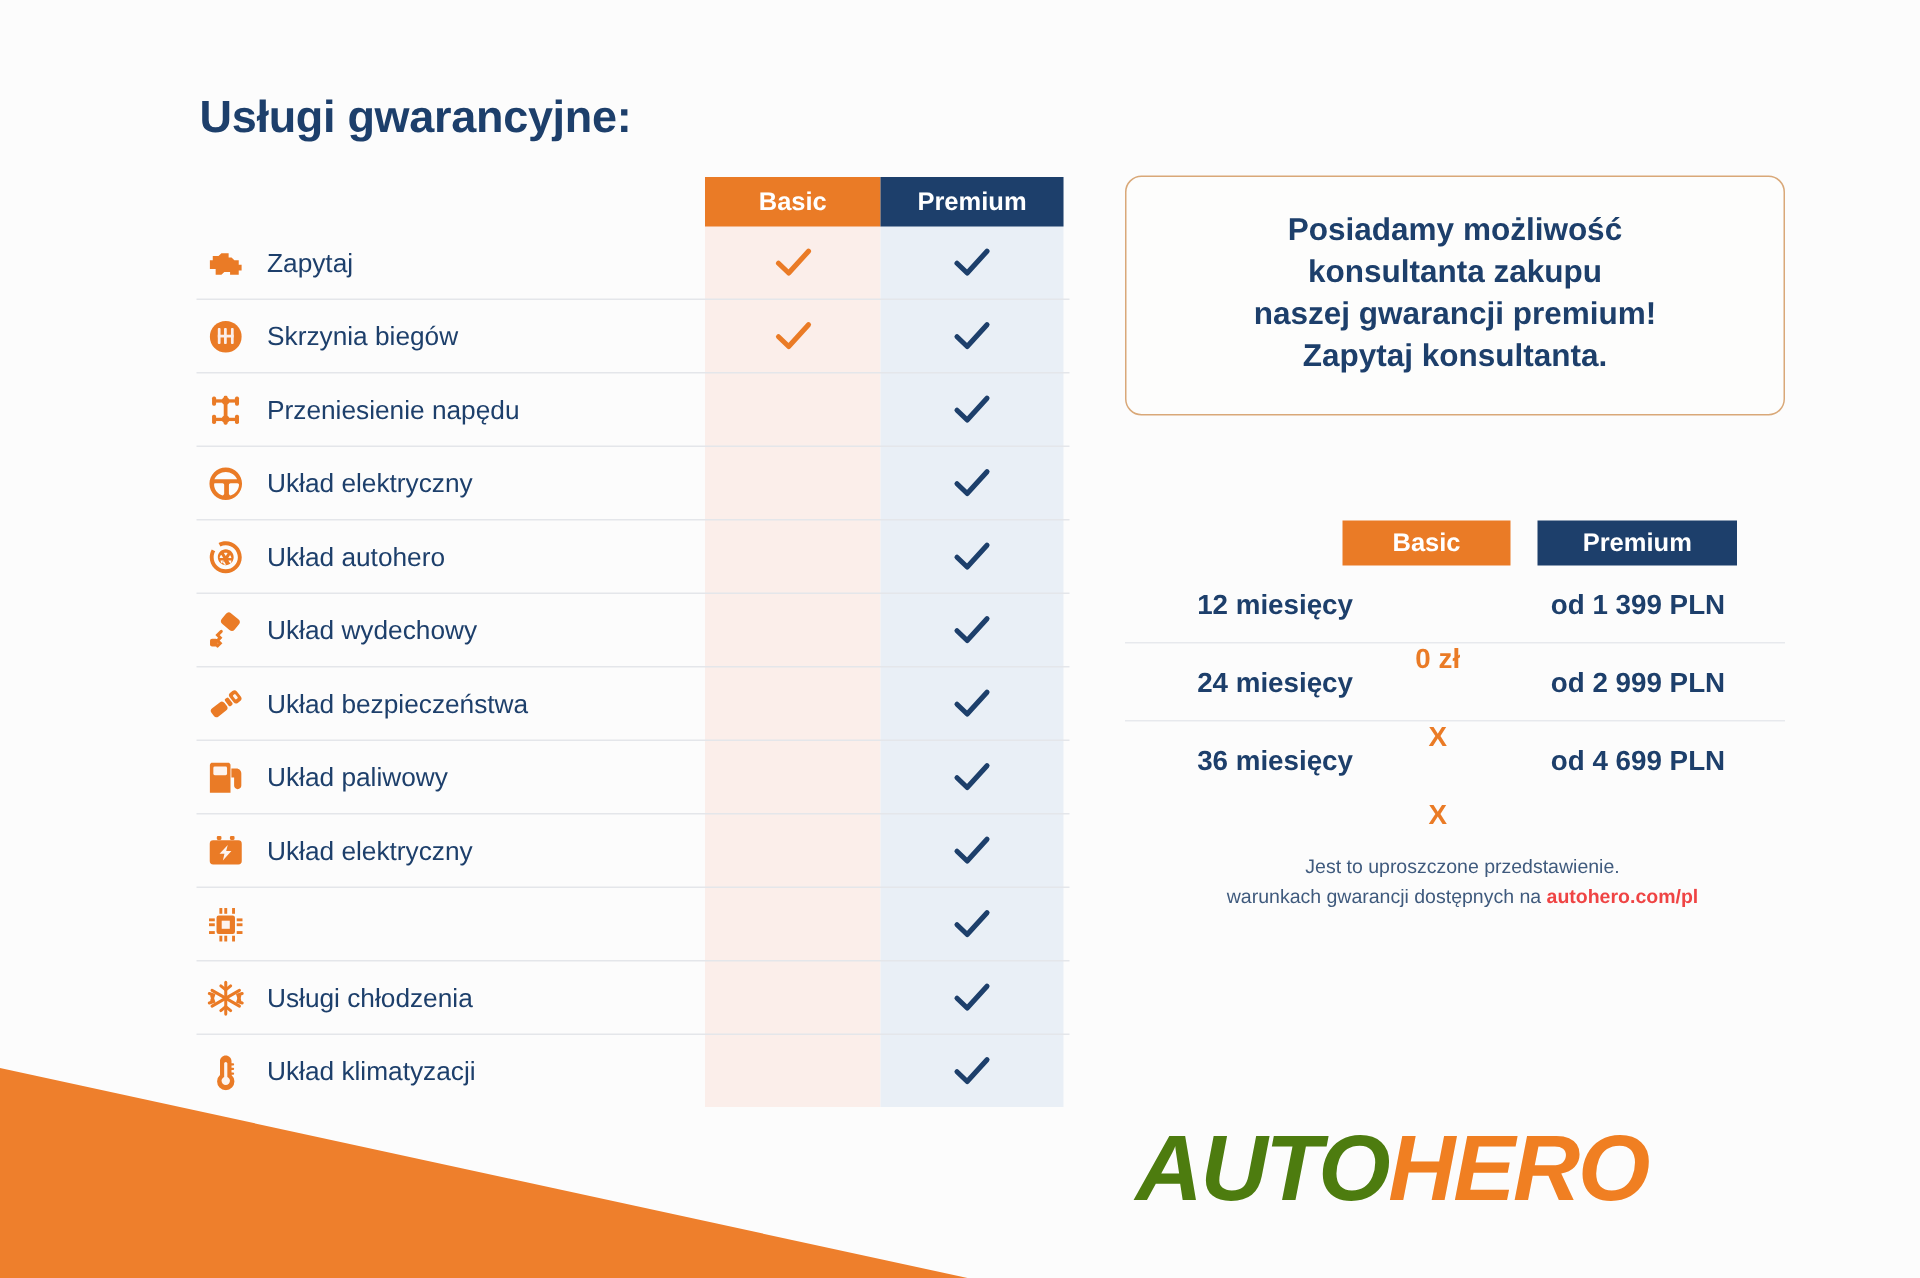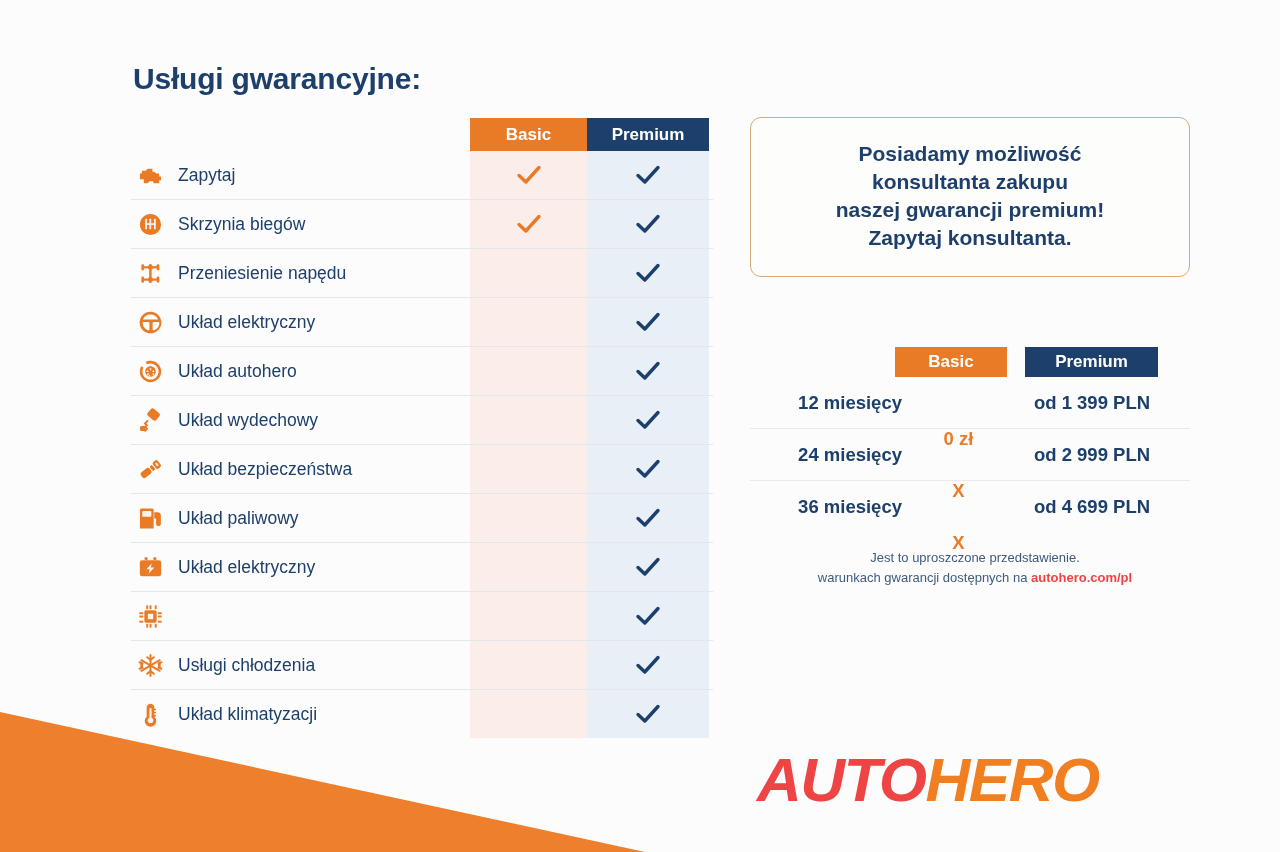--- a/index.html
+++ b/index.html
@@ -198,41 +198,41 @@
     height: 51px;
     line-height: 51px;
     text-align: center;
     font-size: 18.5px;
     font-weight: bold;
     color: #1d3f6b;
     white-space: nowrap;
   }
 
   .disclaimer {
-    margin-top: 16px;
+    margin-top: 36px;
     text-align: center;
     font-size: 13px;
     color: #3f5a7d;
     line-height: 1.55;
     padding-left: 10px;
   }
   .disclaimer .url { font-weight: bold; color: #ef4444; }
 
   
   .logo {
     position: absolute;
     left: 757px;
     top: 744px;
     font-size: 62px;
     font-weight: bold;
     font-style: italic;
     letter-spacing: -1.5px;
     white-space: nowrap;
   }
-  .logo .auto { color: #ef4444; }
+  .logo .auto { color: #4d7c0f; }
   .logo .hero { color: #f07f22; }
 </style>
 </head>
 <body>
 
 <svg class="corner-wedge" viewBox="0 0 1280 852" width="1280" height="852">
   <polygon points="0,712 645,852 0,852" fill="#ee7f2c"></polygon>
 </svg>
 
 <div class="services-panel">

